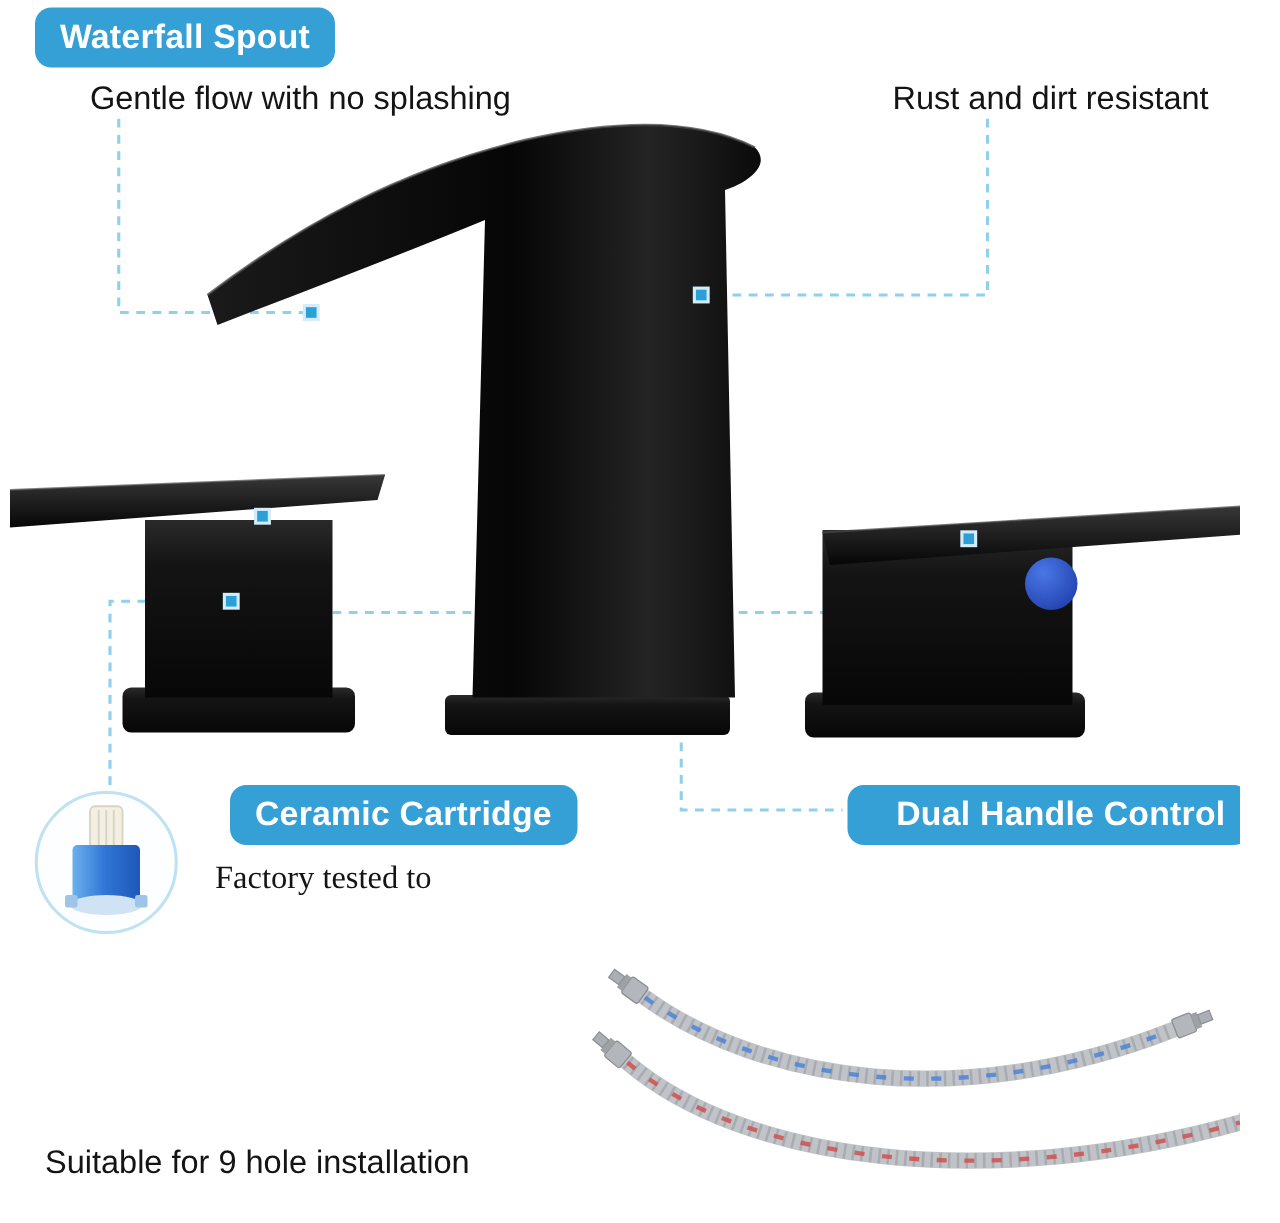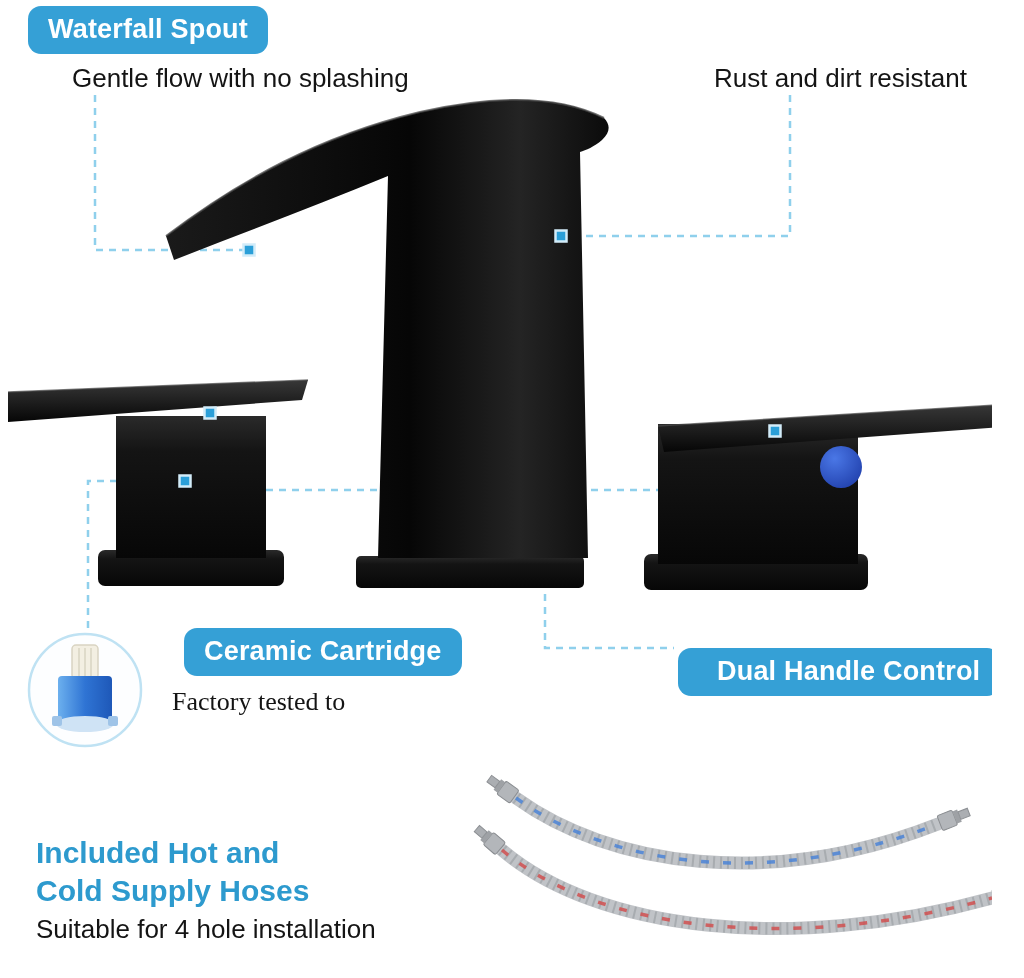--- a/index.html
+++ b/index.html
@@ -15,21 +15,21 @@
   }
   .desc{
     position:absolute;color:var(--body-text,#141414);font-size:26px;line-height:36px;white-space:nowrap;
   }
   .b-waterfall{left:28px;top:6px;}
   .d-waterfall{left:44px;top:60px;margin-left:28px;}
   .b-matte{left:682px;top:6px;}
   .d-matte{left:686px;top:60px;margin-left:28px;}
   .b-cartridge{left:184px;top:628px;}
   .d-cartridge{left:172px;top:684px;font-family:Liberation Serif, serif;}
-  .b-dual{left:678px;top:648px;padding-left:39px;}
+  .b-dual{left:678px;top:628px;padding-left:39px;}
   .d-dual{left:684px;top:684px;}
   .footer-h{
     position:absolute;left:36px;top:834px;color:var(--heading-blue,#2d9ace);
     font-size:30px;font-weight:bold;line-height:38px;white-space:nowrap;
   }
   .footer-s{position:absolute;left:36px;top:914px;font-size:26px;color:var(--body-text,#141414);white-space:nowrap;}
   .connector{stroke:var(--connector,#8fd0ec);stroke-width:2.5;fill:none;stroke-dasharray:7 6;}
   .marker{fill:var(--marker,#2b9fd8);stroke:#d2ecf9;stroke-width:2.5;}
   .hose-base{stroke:var(--hose-gray,#c0c3c7);stroke-width:13;fill:none;stroke-linecap:round;}
   .hose-braid{stroke:#90959a;stroke-width:12;fill:none;stroke-dasharray:2 5;opacity:.5;}
@@ -159,18 +159,17 @@
   <div class="desc d-cartridge">
     <span>Factory tested to</span><br>
   </div>
 
   <div class="badge b-dual">Dual Handle Control</div>
   <div class="desc d-dual">
     <br>
   </div>
 
   <div class="footer-h">
-    <span>Included Hot and</span><br>
-    <span>Cold Supply Hoses</span>
+    <br>
   </div>
-  <div class="footer-s">Suitable for 4 hole installation</div>
+  <div class="footer-s">Suitable for 9 hole installation</div>
 
 </div>
 
 </body></html>

